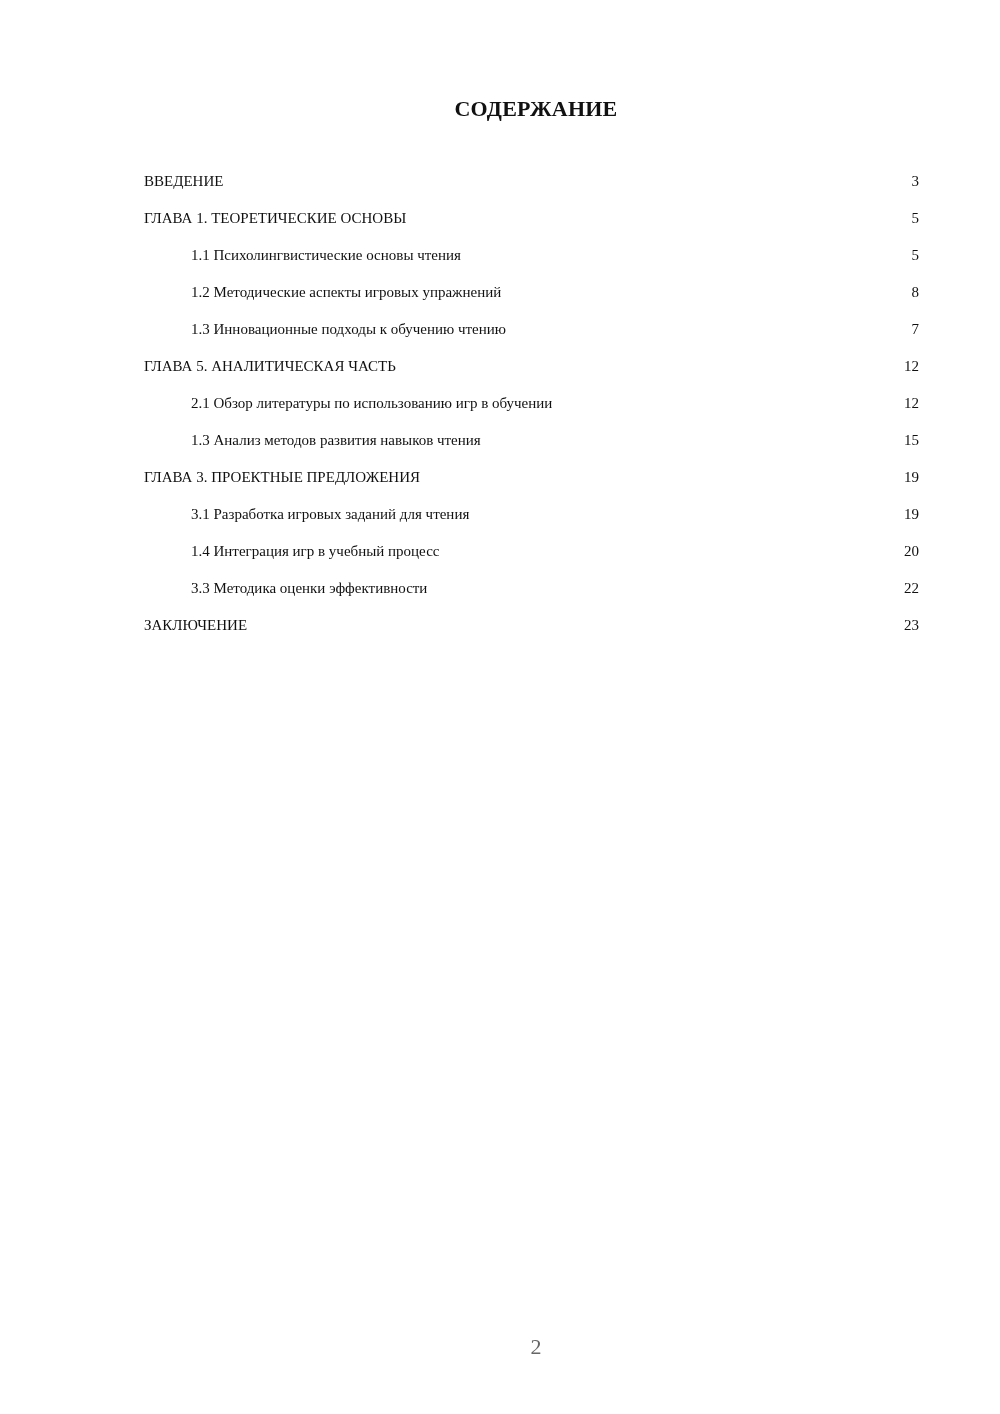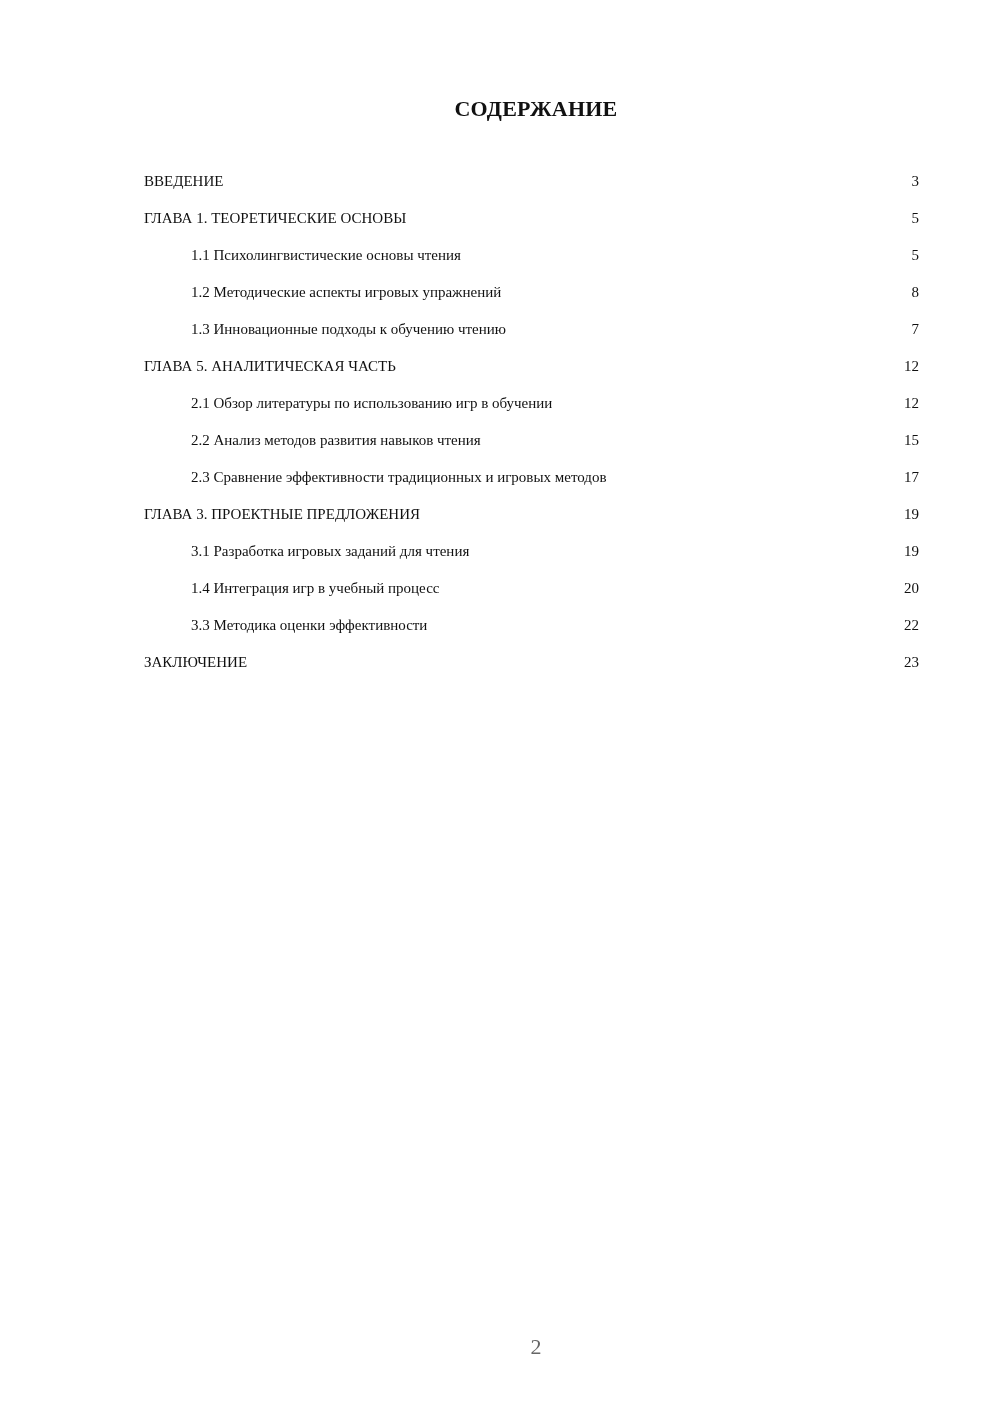--- a/index.html
+++ b/index.html
@@ -53,26 +53,22 @@
     </div>
     <div class="row">
       <span class="label">ГЛАВА 5. АНАЛИТИЧЕСКАЯ ЧАСТЬ</span>
       <span class="page">12</span>
     </div>
     <div class="row sub">
       <span class="label">2.1 Обзор литературы по использованию игр в обучении</span>
       <span class="page">12</span>
     </div>
     <div class="row sub">
-      <span class="label">2.2 Анализ методов развития навыков чтения</span>
+      <span class="label">1.3 Анализ методов развития навыков чтения</span>
       <span class="page">15</span>
-    </div>
-    <div class="row sub">
-      <span class="label">2.3 Сравнение эффективности традиционных и игровых методов</span>
-      <span class="page">17</span>
     </div>
     <div class="row">
       <span class="label">ГЛАВА 3. ПРОЕКТНЫЕ ПРЕДЛОЖЕНИЯ</span>
       <span class="page">19</span>
     </div>
     <div class="row sub">
       <span class="label">3.1 Разработка игровых заданий для чтения</span>
       <span class="page">19</span>
     </div>
     <div class="row sub">

